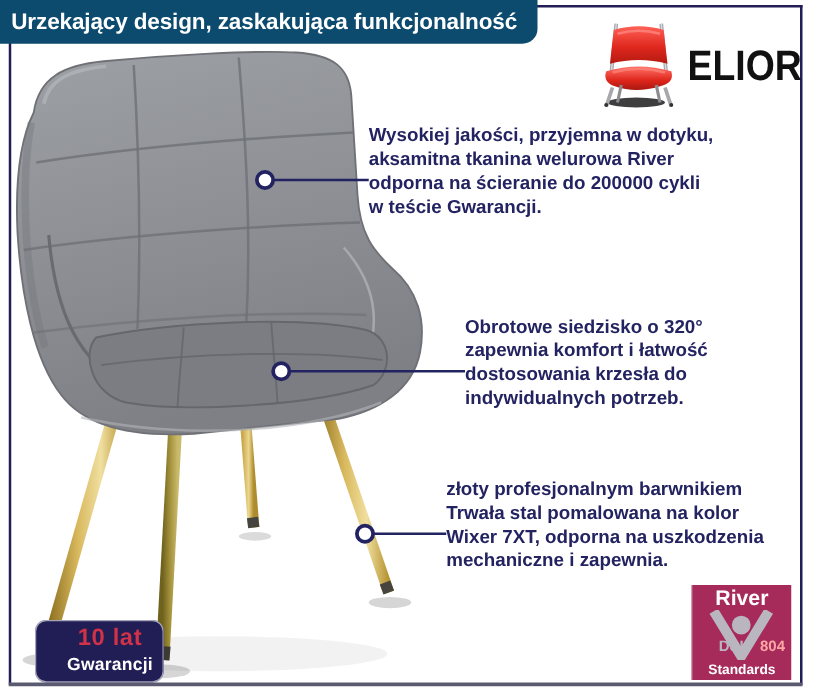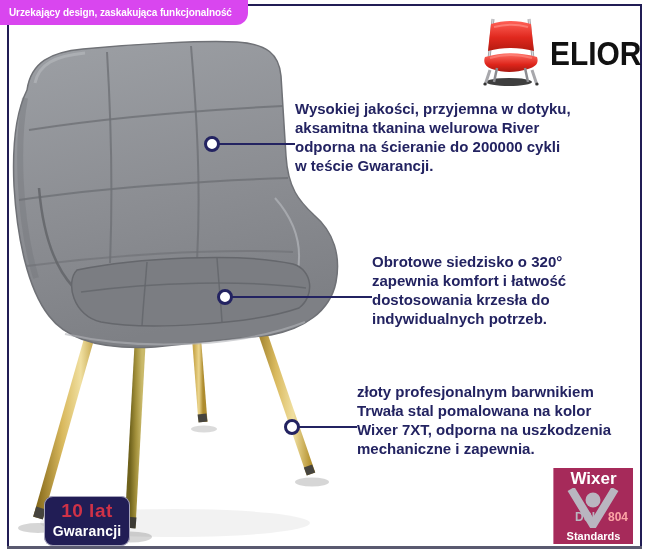--- a/index.html
+++ b/index.html
@@ -6,22 +6,22 @@
   body{font-family:"Liberation Sans", sans-serif; -webkit-font-smoothing:antialiased;}
   .stage{position:relative;width:650px;height:560px;background:#fff;overflow:hidden;}
 
   
   .frame-top{position:absolute;left:0;top:4px;width:642px;height:2px;background:#211d55;}
   .frame-left{position:absolute;left:7px;top:4px;width:2px;height:544px;background:#211d55;}
   .frame-right{position:absolute;left:640px;top:4px;width:2px;height:544px;background:#211d55;}
   .frame-bottom{position:absolute;left:7px;top:546px;width:635px;height:3px;background:#5a5a70;}
 
   
-  .banner{position:absolute;left:0;top:0;display:inline-block;background:#d946ef;
-    color:#ffffff;font-weight:bold;font-size:10px;letter-spacing:-0.1px;
+  .banner{position:absolute;left:0;top:0;display:inline-block;background:#0c4a6e;
+    color:#ffffff;font-weight:bold;font-size:18px;letter-spacing:-0.1px;
     padding:7px 16px 7px 9px;border-radius:0 0 12px 0;z-index:6;white-space:nowrap;}
 
   
   .logo{position:absolute;left:470px;top:14px;width:170px;height:76px;z-index:5;}
   .logo-chair{position:absolute;left:8px;top:4px;}
   .logo-word{position:absolute;left:80px;top:20px;font-size:34px;font-weight:900;color:#111111;
     letter-spacing:0px;transform:scaleX(0.88);transform-origin:left center;}
 
   
   .callout-text{position:absolute;color:#232361;font-weight:bold;font-size:15px;line-height:19px;z-index:5;}
@@ -33,22 +33,22 @@
   .callout-line{position:absolute;height:2px;background:#232361;z-index:6;}
   .cl-1{left:218px;top:143px;width:77px;}
   .cl-2{left:231px;top:296px;width:141px;}
   .cl-3{left:298px;top:426px;width:59px;}
   .callout-dot{position:absolute;width:10px;height:10px;background:#ffffff;border:3px solid #232361;border-radius:50%;z-index:7;}
   .cd-1{left:204px;top:136px;}
   .cd-2{left:217px;top:289px;}
   .cd-3{left:284px;top:419px;}
 
   
-  .warranty{position:absolute;left:44px;top:496px;width:86px;height:50px;background:#211d55;
-    border-radius:9px;text-align:center;z-index:8;box-shadow:0 0 0 1px rgba(255,255,255,0.6) inset;}
+  .warranty{position:absolute;left:28px;top:496px;width:86px;height:50px;background:#211d55;
+    border-radius:9px;text-align:center;z-index:8;box-shadow:0 0 0 1px rgba(255,255,255,0.6) inset;padding-left:17px;}
   .warranty .w1{color:#d03247;font-size:19px;font-weight:bold;margin-top:4px;letter-spacing:0.5px;}
   .warranty .w2{color:#ffffff;font-size:14px;font-weight:bold;margin-top:1px;letter-spacing:0.2px;}
 
   
   .cert{position:absolute;left:554px;top:468px;width:79px;height:76px;background:#a62a5a;z-index:8;
     box-shadow:-1px 0 0 #c97a9a;}
   .cert-brand{position:absolute;left:0;top:1px;width:100%;text-align:center;color:#ffffff;font-size:17px;font-weight:bold;}
   .cert-v{position:absolute;left:12px;top:20px;}
   .cert-left{position:absolute;left:21px;top:42px;color:#b9b6c0;font-size:12px;font-weight:bold;}
   .cert-right{position:absolute;right:5px;top:42px;color:#fca5a5;font-size:12px;font-weight:bold;}
@@ -199,21 +199,21 @@
     <div>Wixer 7XT, odporna na uszkodzenia</div>
     <div>mechaniczne i zapewnia.</div>
   </div>
 
   <div class="warranty">
     <div class="w1">10 lat</div>
     <div class="w2">Gwarancji</div>
   </div>
 
   <div class="cert">
-    <div class="cert-brand">Wixer</div>
+    <div class="cert-brand">River</div>
     <svg class="cert-v" width="56" height="40" viewBox="0 0 56 40">
       <polyline points="5,1 27,37 49,1" fill="none" stroke="#b9b6c0" stroke-width="8"></polyline>
       <circle cx="27" cy="12" r="7.5" fill="#b9b6c0"></circle>
     </svg>
     <div class="cert-left">DSI</div>
     <div class="cert-right">804</div>
     <div class="cert-label">Standards</div>
   </div>
 
 </div>

